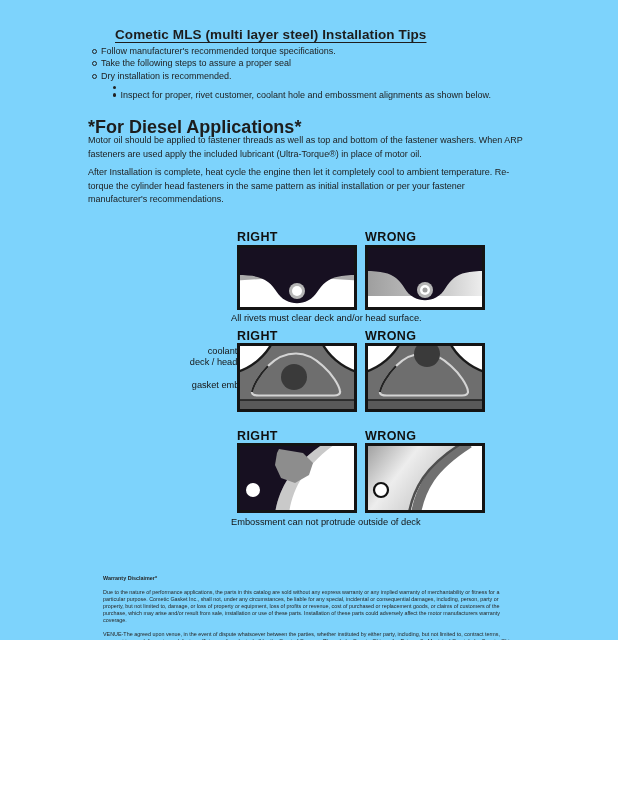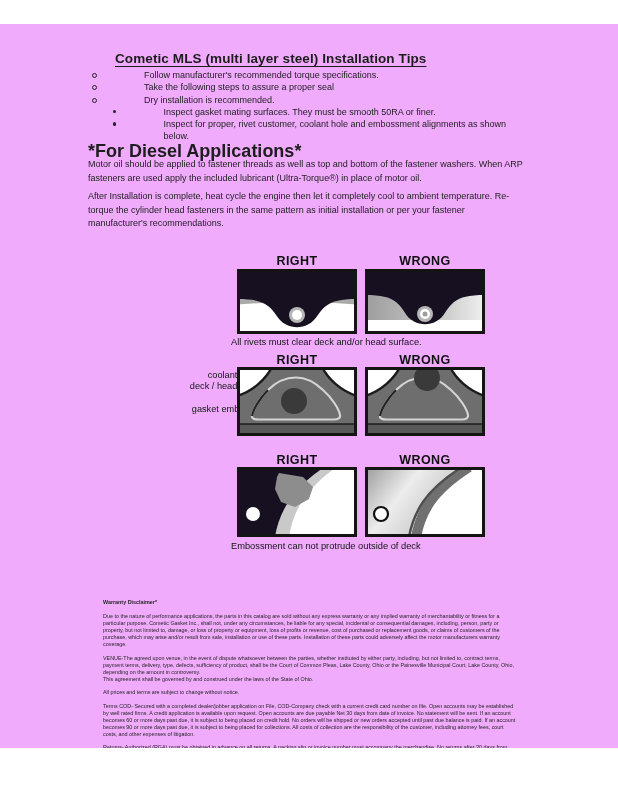--- a/index.html
+++ b/index.html
@@ -1,35 +1,35 @@
 <!DOCTYPE html>
 <html><head>
 <meta charset="utf-8">
 <style>
   html,body{margin:0;padding:0;background:#ffffff;}
   .page{
-    position:relative;width:618px;height:724px;background:#f0abfc;
-    font-family:"Liberation Sans","DejaVu Sans",sans-serif;color:#1d1d1d;overflow:hidden;margin-top:24px;
+    position:relative;width:618px;height:640px;background:#7dd3fc;
+    font-family:"Liberation Sans","DejaVu Sans",sans-serif;color:#1d1d1d;overflow:hidden;
   }
   .abs{position:absolute;}
   .title{
     left:115px;top:27px;font-size:13.5px;font-weight:bold;
     text-decoration:underline;text-underline-offset:3px;letter-spacing:0.1px;
   }
   .bullets{left:92px;top:45px;width:440px;font-size:9px;line-height:12.3px;}
-  .b-row{display:flex;align-items:flex-start;gap:43px;}
+  .b-row{display:flex;align-items:flex-start;}
   .b-open{flex:0 0 auto;width:3px;height:3px;border:1px solid #222;border-radius:50%;margin:4px 4px 0 0;}
   .b-fill{flex:0 0 auto;width:3.4px;height:3.4px;background:#222;border-radius:50%;margin:4px 4px 0 0;}
   .b-sub{margin-left:21px;}
   .h2{left:88px;top:117px;font-size:18px;font-weight:bold;}
   .para{left:88px;top:0;width:436px;font-size:9px;line-height:13.6px;}
   .p1{top:134px;}
   .p2{top:166px;}
   .note{top:209px;}
-  .dlabel{width:120px;text-align:center;font-size:12.5px;font-weight:bold;letter-spacing:0.4px;color:#111;}
+  .dlabel{width:120px;text-align:left;font-size:12.5px;font-weight:bold;letter-spacing:0.4px;color:#111;}
   .caption{left:231px;font-size:9.3px;line-height:12.5px;color:#141414;}
   .ann{font-size:9.2px;line-height:11.2px;text-align:right;color:#141414;}
   .dbox{display:block;}
   .warranty{left:103px;top:575px;width:414px;font-size:5.4px;line-height:7px;color:#262626;}
   .warranty .wp{margin:0 0 6.5px 0;}
   .warranty .whead{font-weight:bold;margin:0 0 7px 0;}
   .footer{left:388px;top:760px;font-size:12.5px;color:#222;letter-spacing:0.2px;font-weight:bold;}
 </style>
 </head>
 <body>
@@ -46,21 +46,20 @@
     <div class="b-row">
       <span class="b-open"></span>
       <span>Take the following steps to assure a proper seal</span>
     </div>
     <div class="b-row">
       <span class="b-open"></span>
       <span>Dry installation is recommended.</span>
     </div>
     <div class="b-row b-sub">
       <span class="b-fill"></span>
-      <span>Inspect gasket mating surfaces.  They must be smooth 50RA or finer.</span>
     </div>
     <div class="b-row b-sub">
       <span class="b-fill"></span>
       <span>Inspect for proper, rivet customer, coolant hole and embossment alignments as shown below.</span>
     </div>
   </div>
 
   <div class="abs h2">*For Diesel Applications*</div>
   <div class="abs para p2">After Installation is complete, heat cycle the engine then let it completely cool to ambient temperature. Re-torque the cylinder head fasteners in the same pattern as initial installation or per your fastener manufacturer's recommendations.</div>
   <div class="abs para p1">Motor oil should be applied to fastener threads as well as top and bottom of the fastener washers. When ARP fasteners are used apply the included lubricant (Ultra-Torque®) in place of motor oil.</div>

